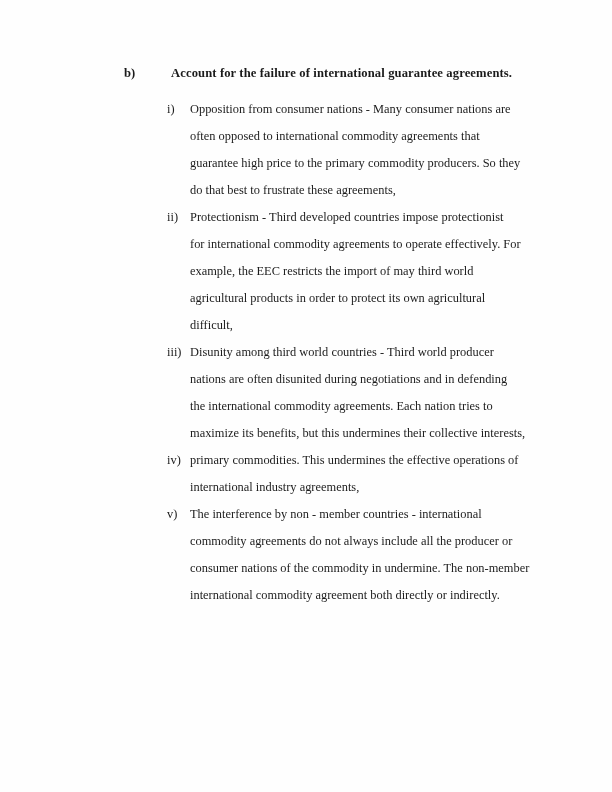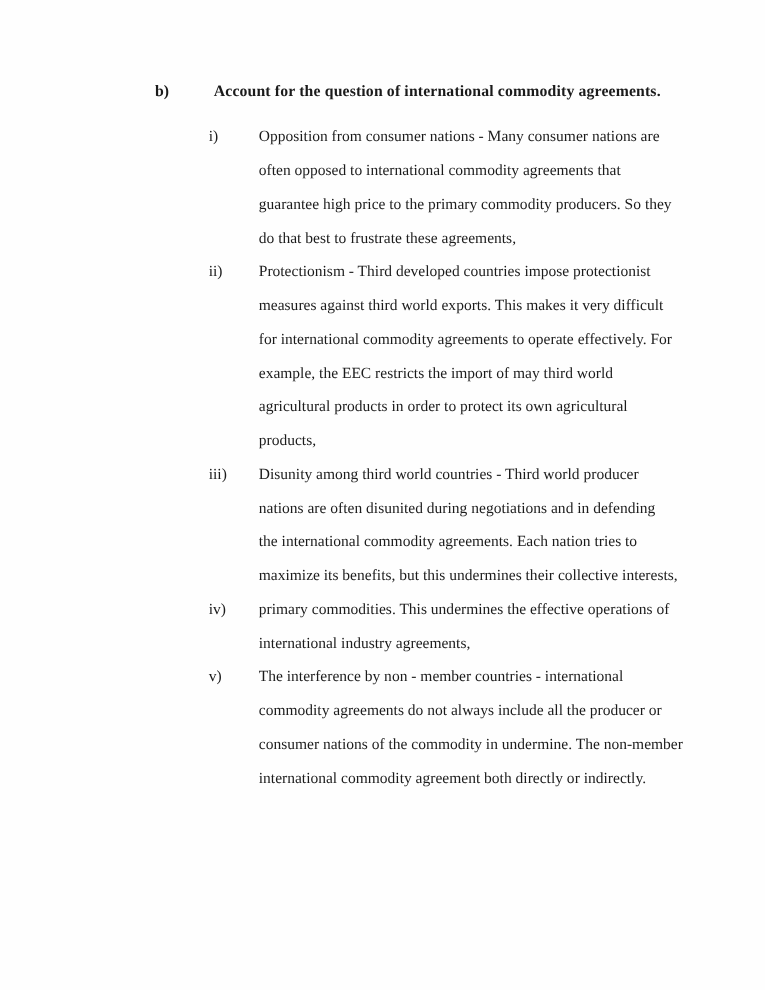--- a/index.html
+++ b/index.html
@@ -72,61 +72,60 @@
   .item-marker {
     position: absolute;
     left: 0;
     top: 0;
     width: 28px;
     font-size: 12.4px;
     line-height: 27px;
     text-align: left;
   }
   .item-body {
-    margin-left: 40px;
+    margin-left: 23px;
     width: 332px;
     font-family: Liberation Serif, serif;
   }
   .line {
     font-size: 12.4px;
     line-height: 27px;
     white-space: nowrap;
     letter-spacing: 0.01px;
   }
 </style>
 </head>
 <body>
 
 <div class="page">
   <div class="content">
 
     <div class="heading-row">
       <span class="heading-marker">b)</span>
-      <span class="heading-text">Account for the question of international commodity agreements.</span>
+      <span class="heading-text">Account for the failure of international guarantee agreements.</span>
     </div>
 
     <div class="list">
         <div class="item">
           <span class="item-marker">i)</span>
           <div class="item-body">
             <div class="line">Opposition from consumer nations - Many consumer nations are</div>
             <div class="line">often opposed to international commodity agreements that</div>
             <div class="line">guarantee high price to the primary commodity producers. So they</div>
             <div class="line">do that best to frustrate these agreements,</div>
           </div>
         </div>
         <div class="item">
           <span class="item-marker">ii)</span>
           <div class="item-body">
             <div class="line">Protectionism - Third developed countries impose protectionist</div>
-            <div class="line">measures against third world exports. This makes it very difficult</div>
             <div class="line">for international commodity agreements to operate effectively. For</div>
             <div class="line">example, the EEC restricts the import of may third world</div>
             <div class="line">agricultural products in order to protect its own agricultural</div>
-            <div class="line">products,</div>
+            <div class="line">difficult,</div>
           </div>
         </div>
         <div class="item">
           <span class="item-marker">iii)</span>
           <div class="item-body">
             <div class="line">Disunity among third world countries - Third world producer</div>
             <div class="line">nations are often disunited during negotiations and in defending</div>
             <div class="line">the international commodity agreements. Each nation tries to</div>
             <div class="line">maximize its benefits, but this undermines their collective interests,</div>
           </div>

